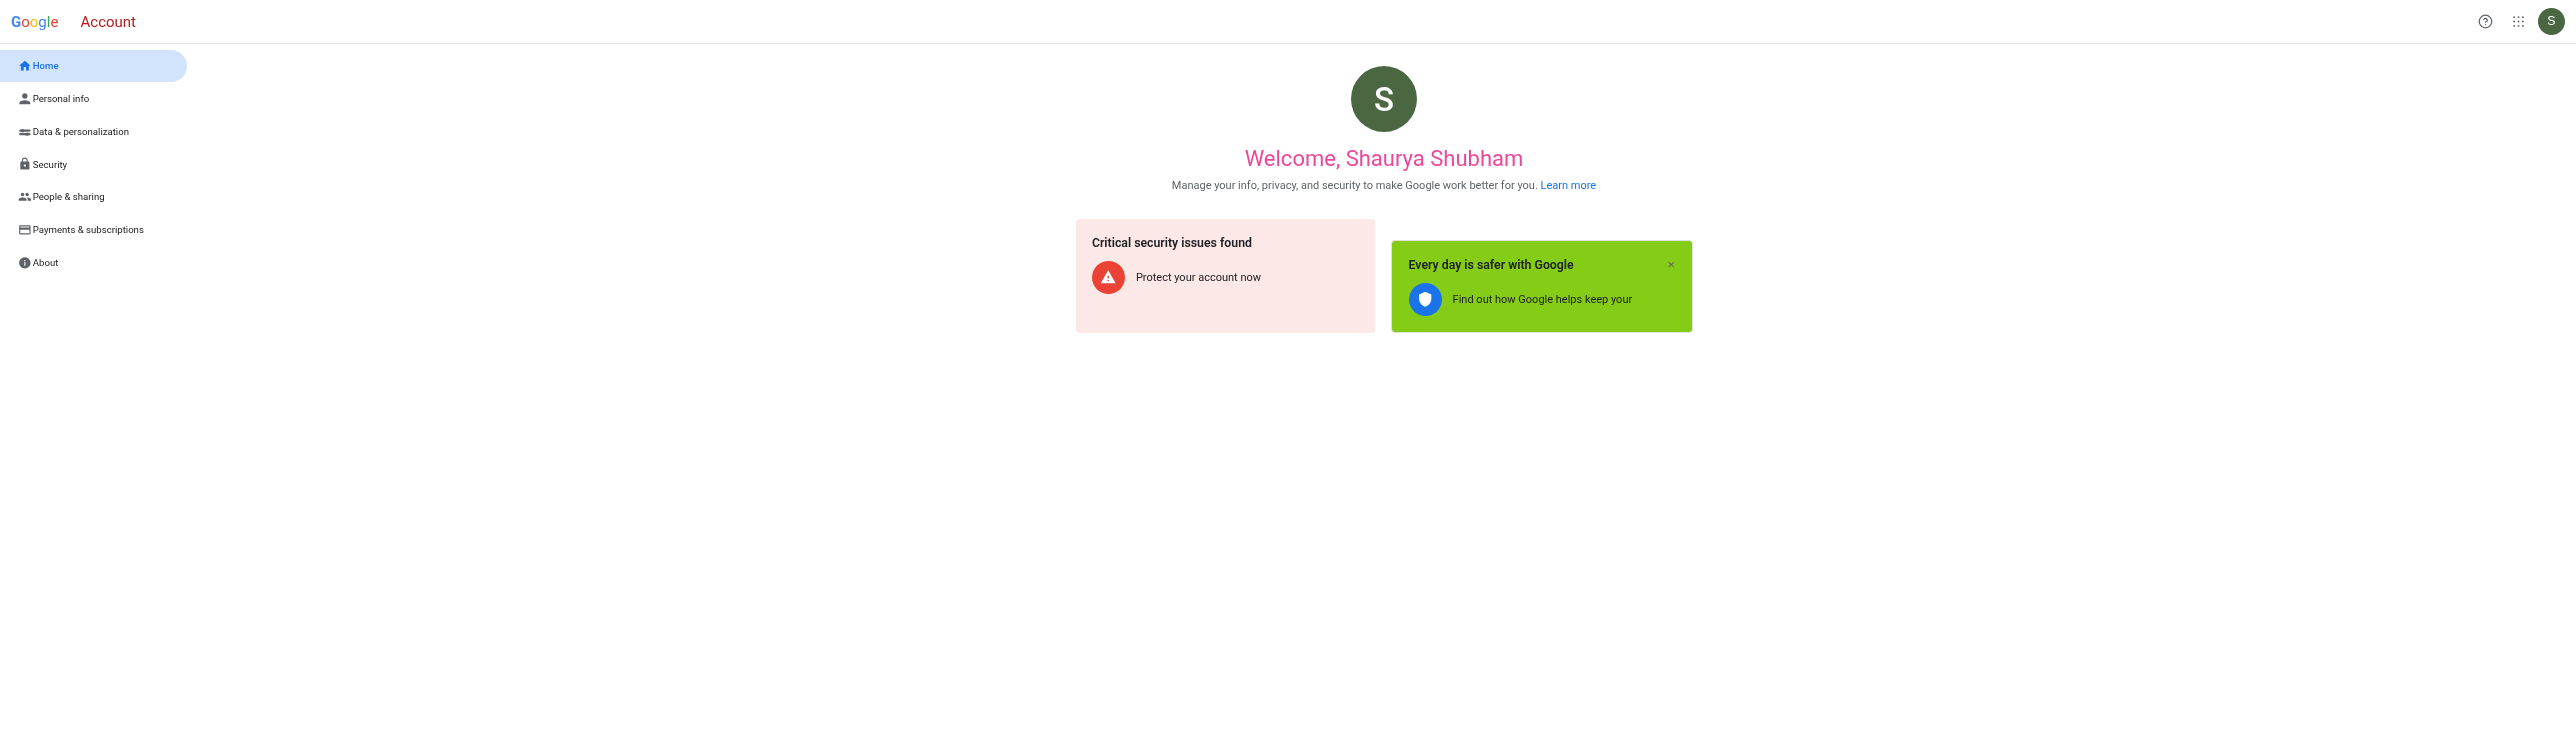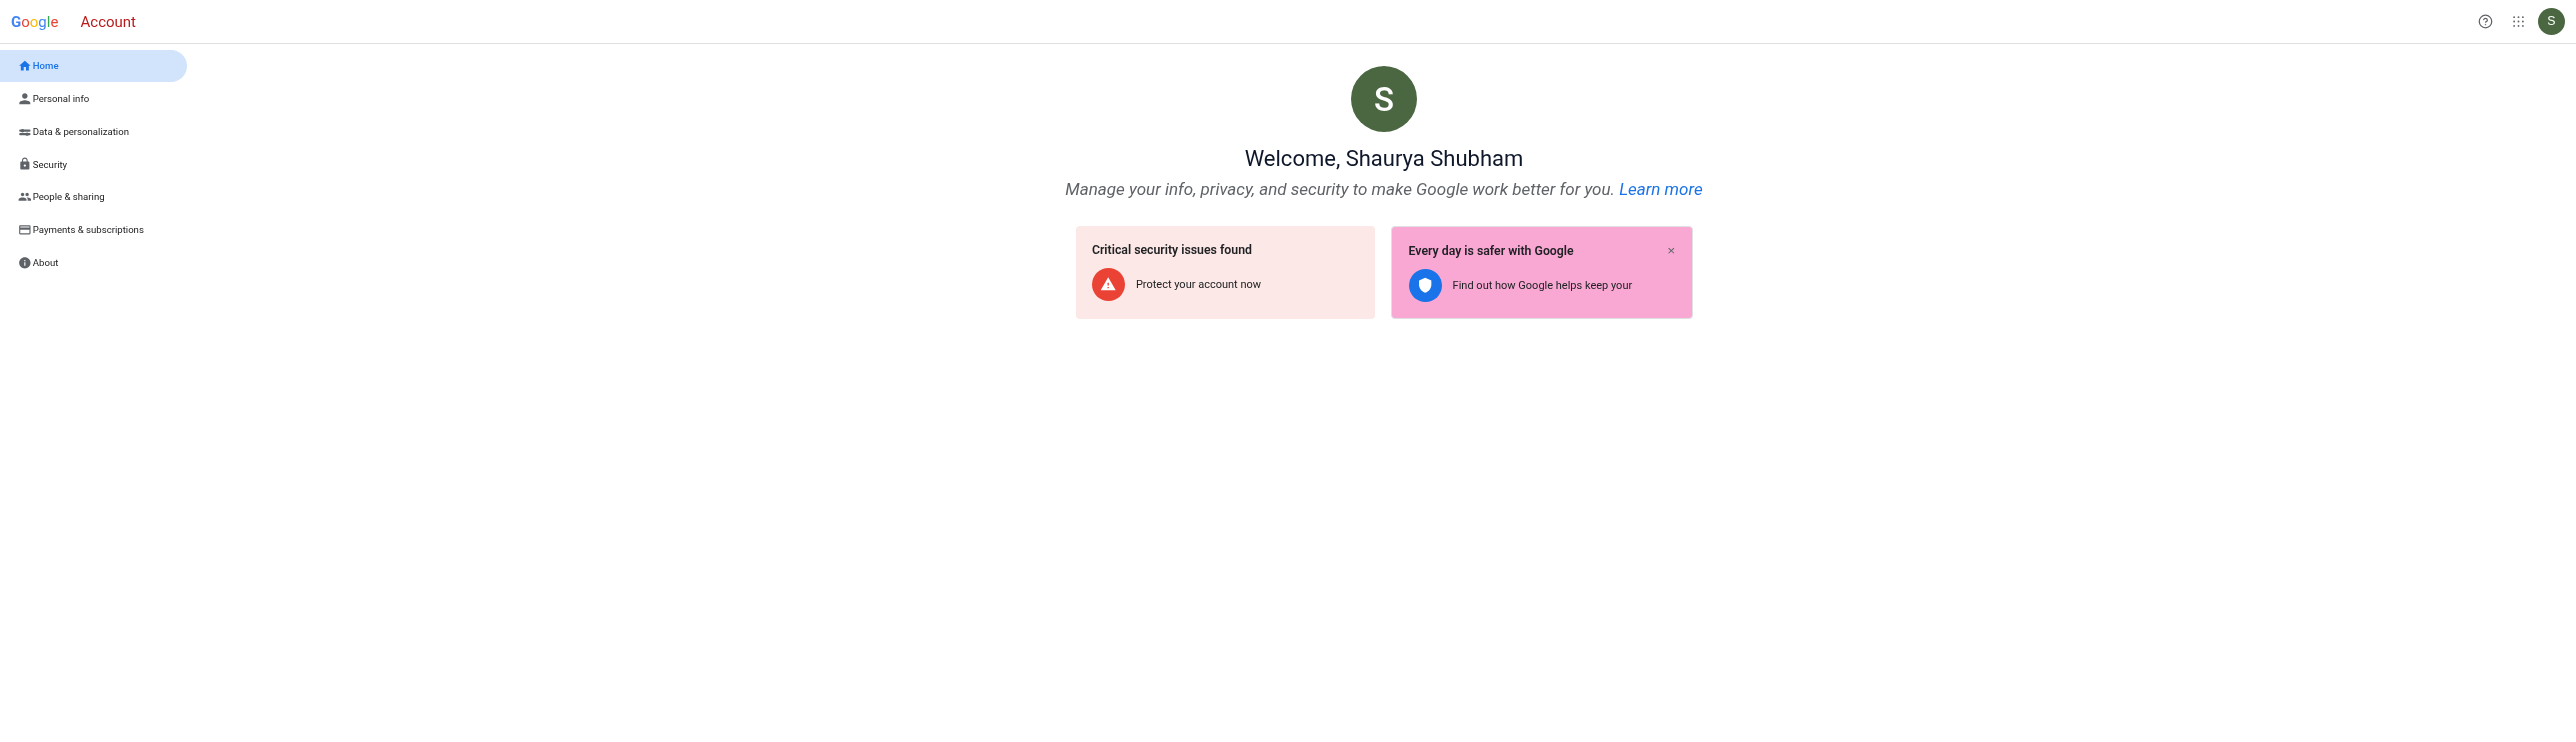--- a/index.html
+++ b/index.html
@@ -159,27 +159,26 @@
       align-items: center;
       justify-content: center;
       color: #fff;
       font-size: 33px;
       font-weight: 500;
       margin-bottom: 13.7px;
     }
     .welcome-title {
       font-size: 22px;
       font-weight: 400;
-      color: #0f172a;
+      color: #ec4899;
       margin-bottom: 8.2px;
     }
     .welcome-subtitle {
-      font-size: 17px;
+      font-size: 11px;
       color: #5f6368;
-      font-style: italic;
     }
     .welcome-subtitle a {
       color: #1a73e8;
       text-decoration: none;
     }
 
     
     .cards-section {
       display: flex;
       gap: 16.4px;
@@ -190,22 +189,23 @@
     .card {
       flex: 1;
       border-radius: 4px;
       padding: 16.4px;
       min-height: 82px;
     }
     .card-critical {
       background: #fce8e6;
     }
     .card-safe {
-      background: #f9a8d4;
+      background: #84cc16;
       border: 0.7px solid #e0e0e0;
+      margin-top: 21px;
     }
     .card-title {
       font-size: 12.3px;
       font-weight: 600;
       color: #202124;
       margin-bottom: 11px;
     }
     .card-body {
       display: flex;
       align-items: center;

